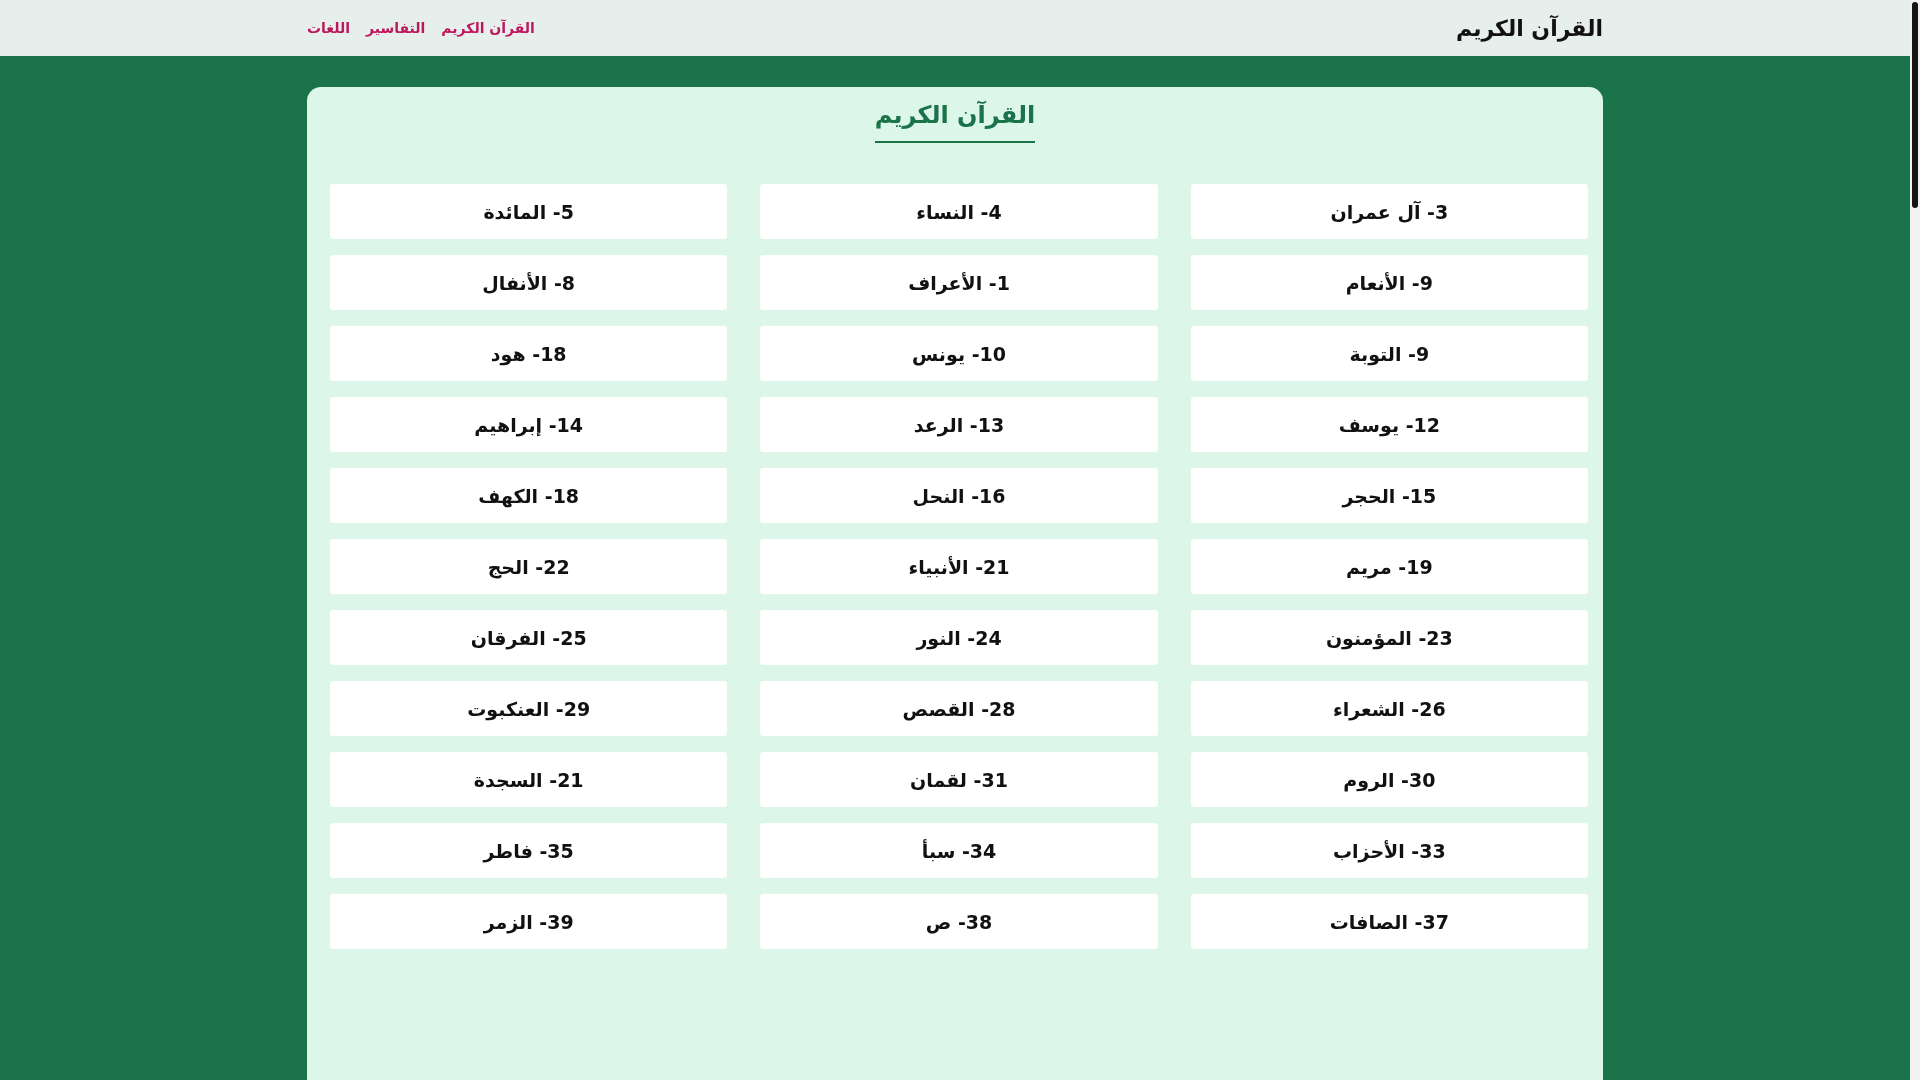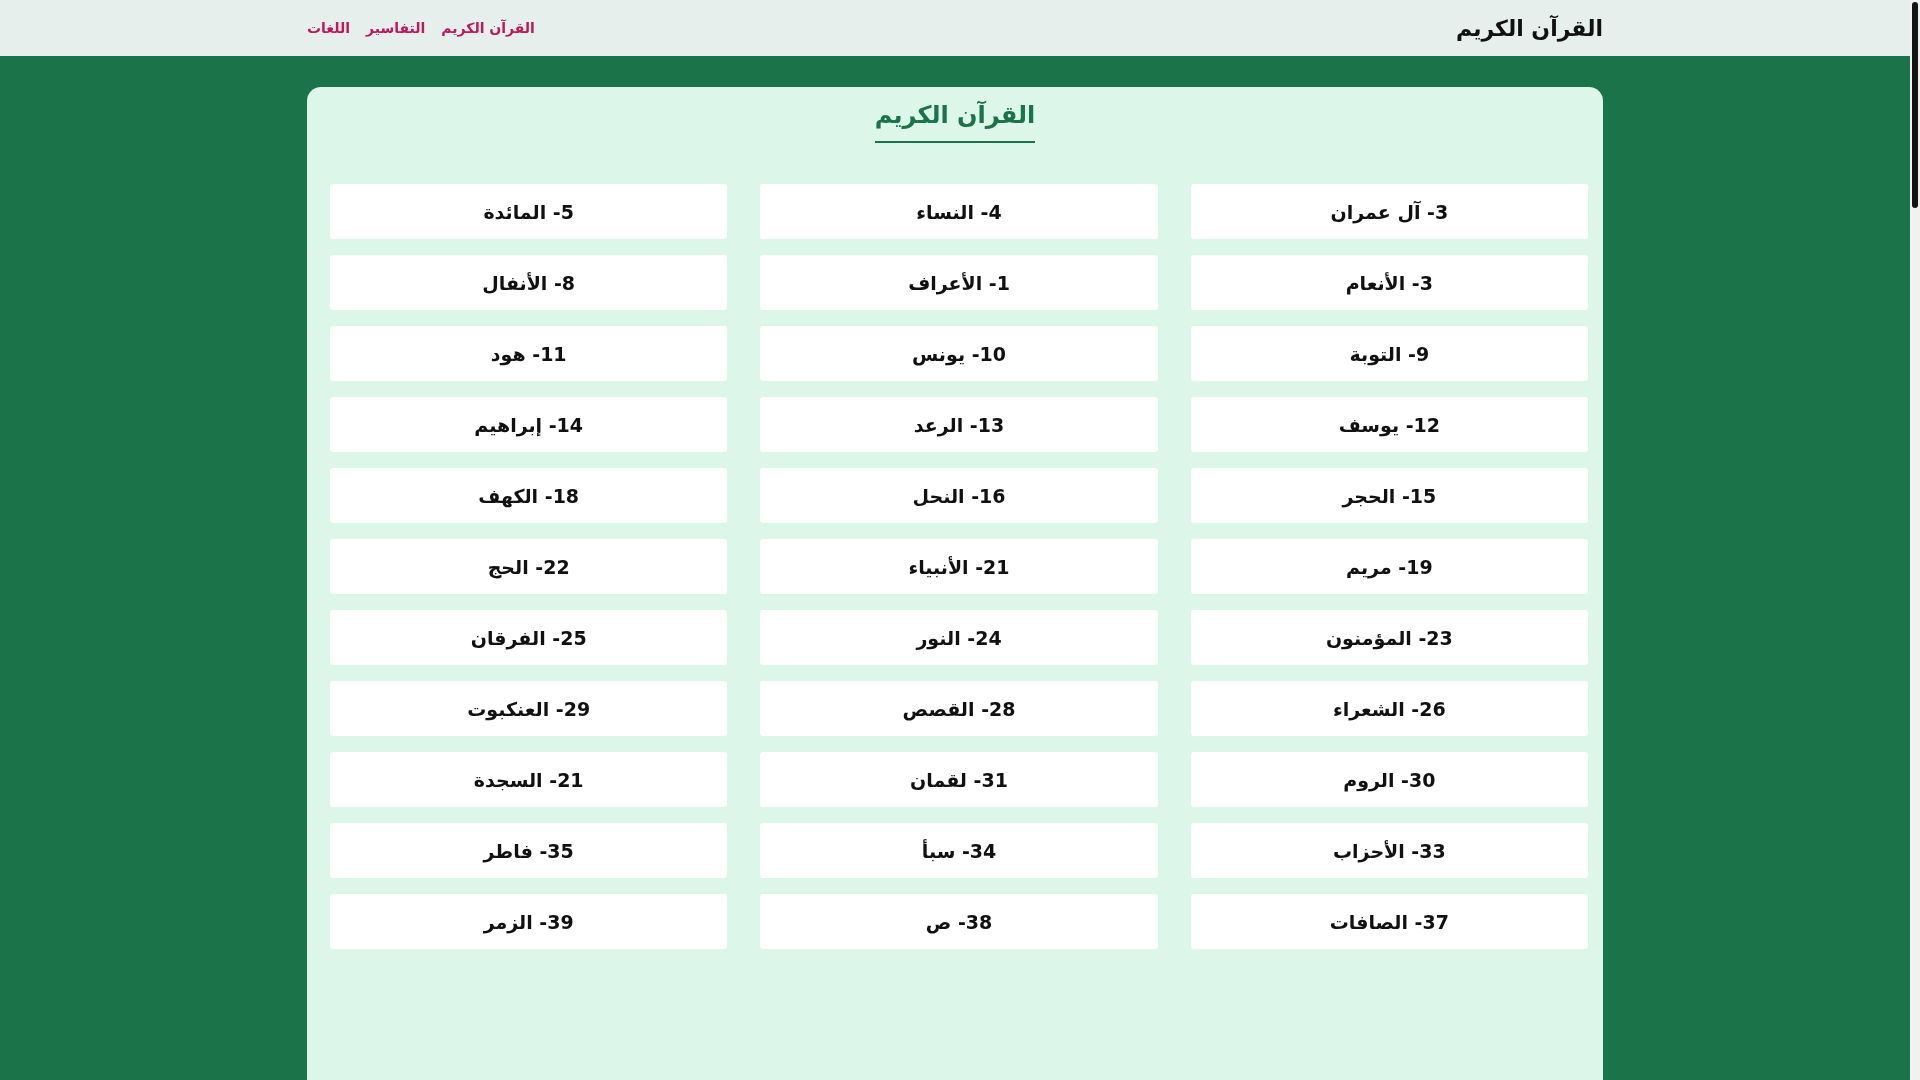--- a/index.html
+++ b/index.html
@@ -75,26 +75,26 @@
   </header>
 
   <main class="container">
     <div class="title-wrap">
       <h1 class="page-title">القرآن الكريم</h1>
     </div>
     <div class="grid">
       <a class="surah">3- آل عمران</a>
       <a class="surah">4- النساء</a>
       <a class="surah">5- المائدة</a>
-      <a class="surah">3- الأنعام</a>
+      <a class="surah">9- الأنعام</a>
       <a class="surah">1- الأعراف</a>
       <a class="surah">8- الأنفال</a>
       <a class="surah">9- التوبة</a>
       <a class="surah">10- يونس</a>
-      <a class="surah">11- هود</a>
+      <a class="surah">18- هود</a>
       <a class="surah">12- يوسف</a>
       <a class="surah">13- الرعد</a>
       <a class="surah">14- إبراهيم</a>
       <a class="surah">15- الحجر</a>
       <a class="surah">16- النحل</a>
       <a class="surah">18- الكهف</a>
       <a class="surah">19- مريم</a>
       <a class="surah">21- الأنبياء</a>
       <a class="surah">22- الحج</a>
       <a class="surah">23- المؤمنون</a>

